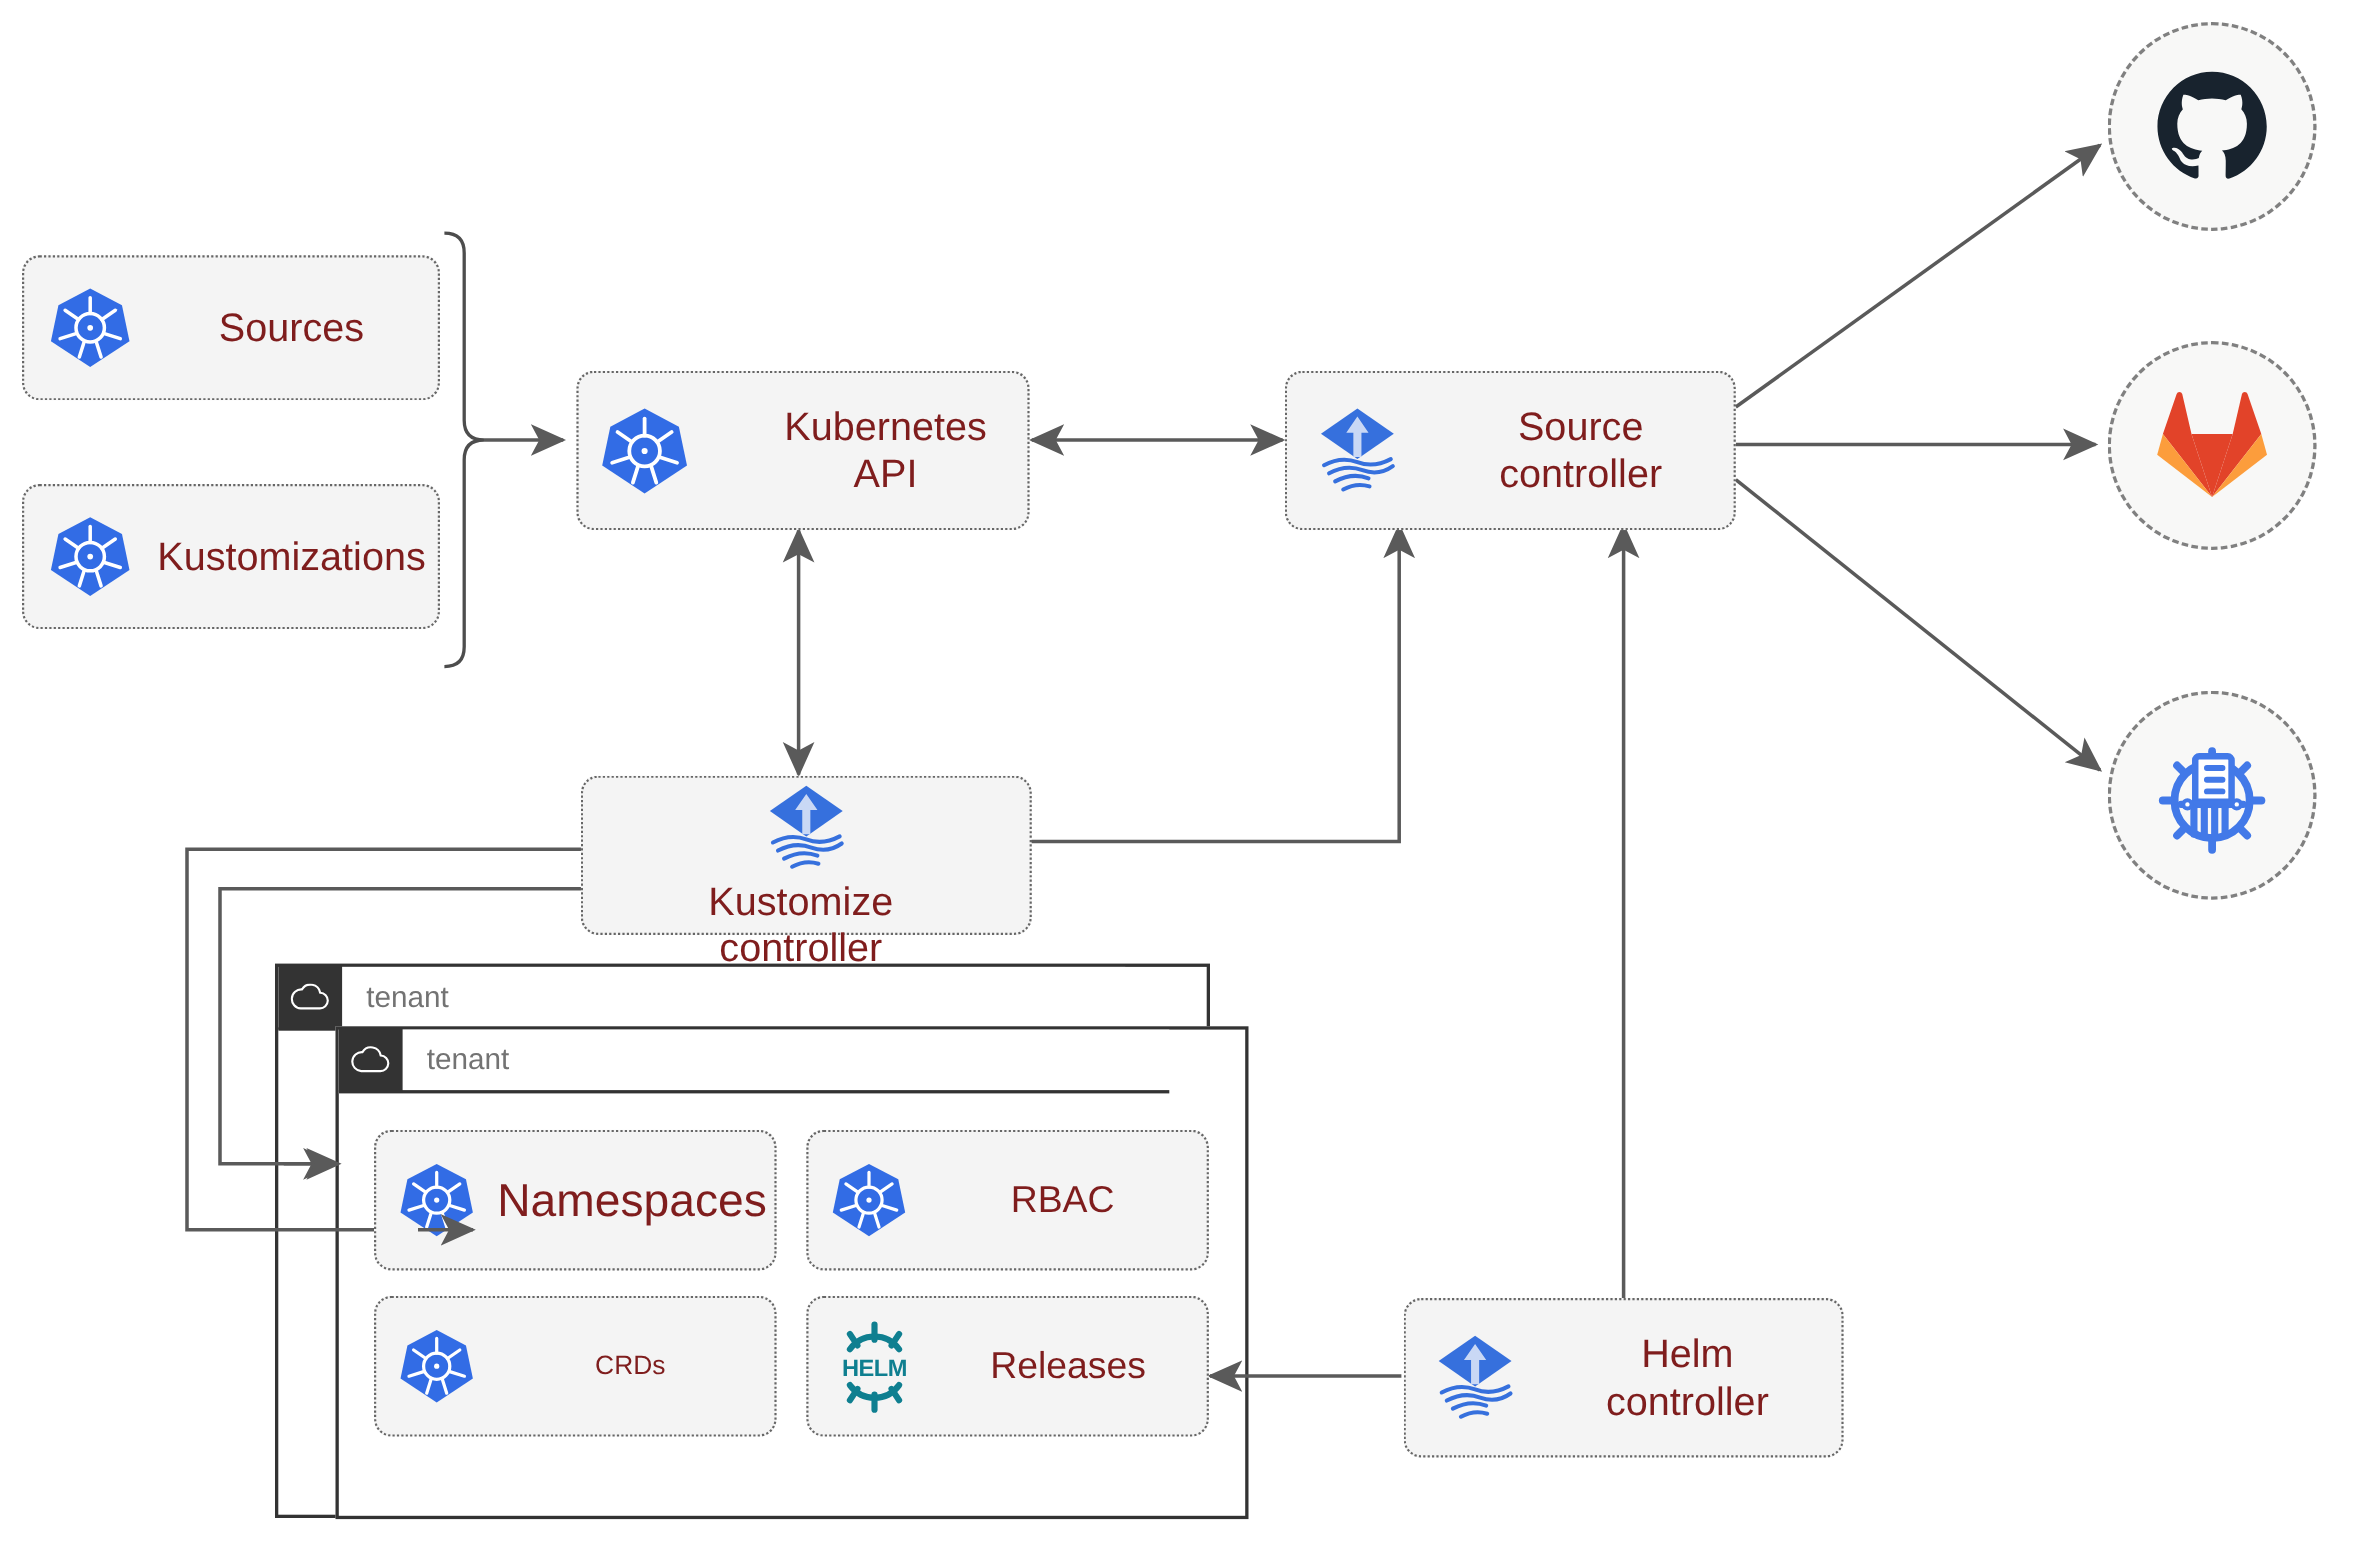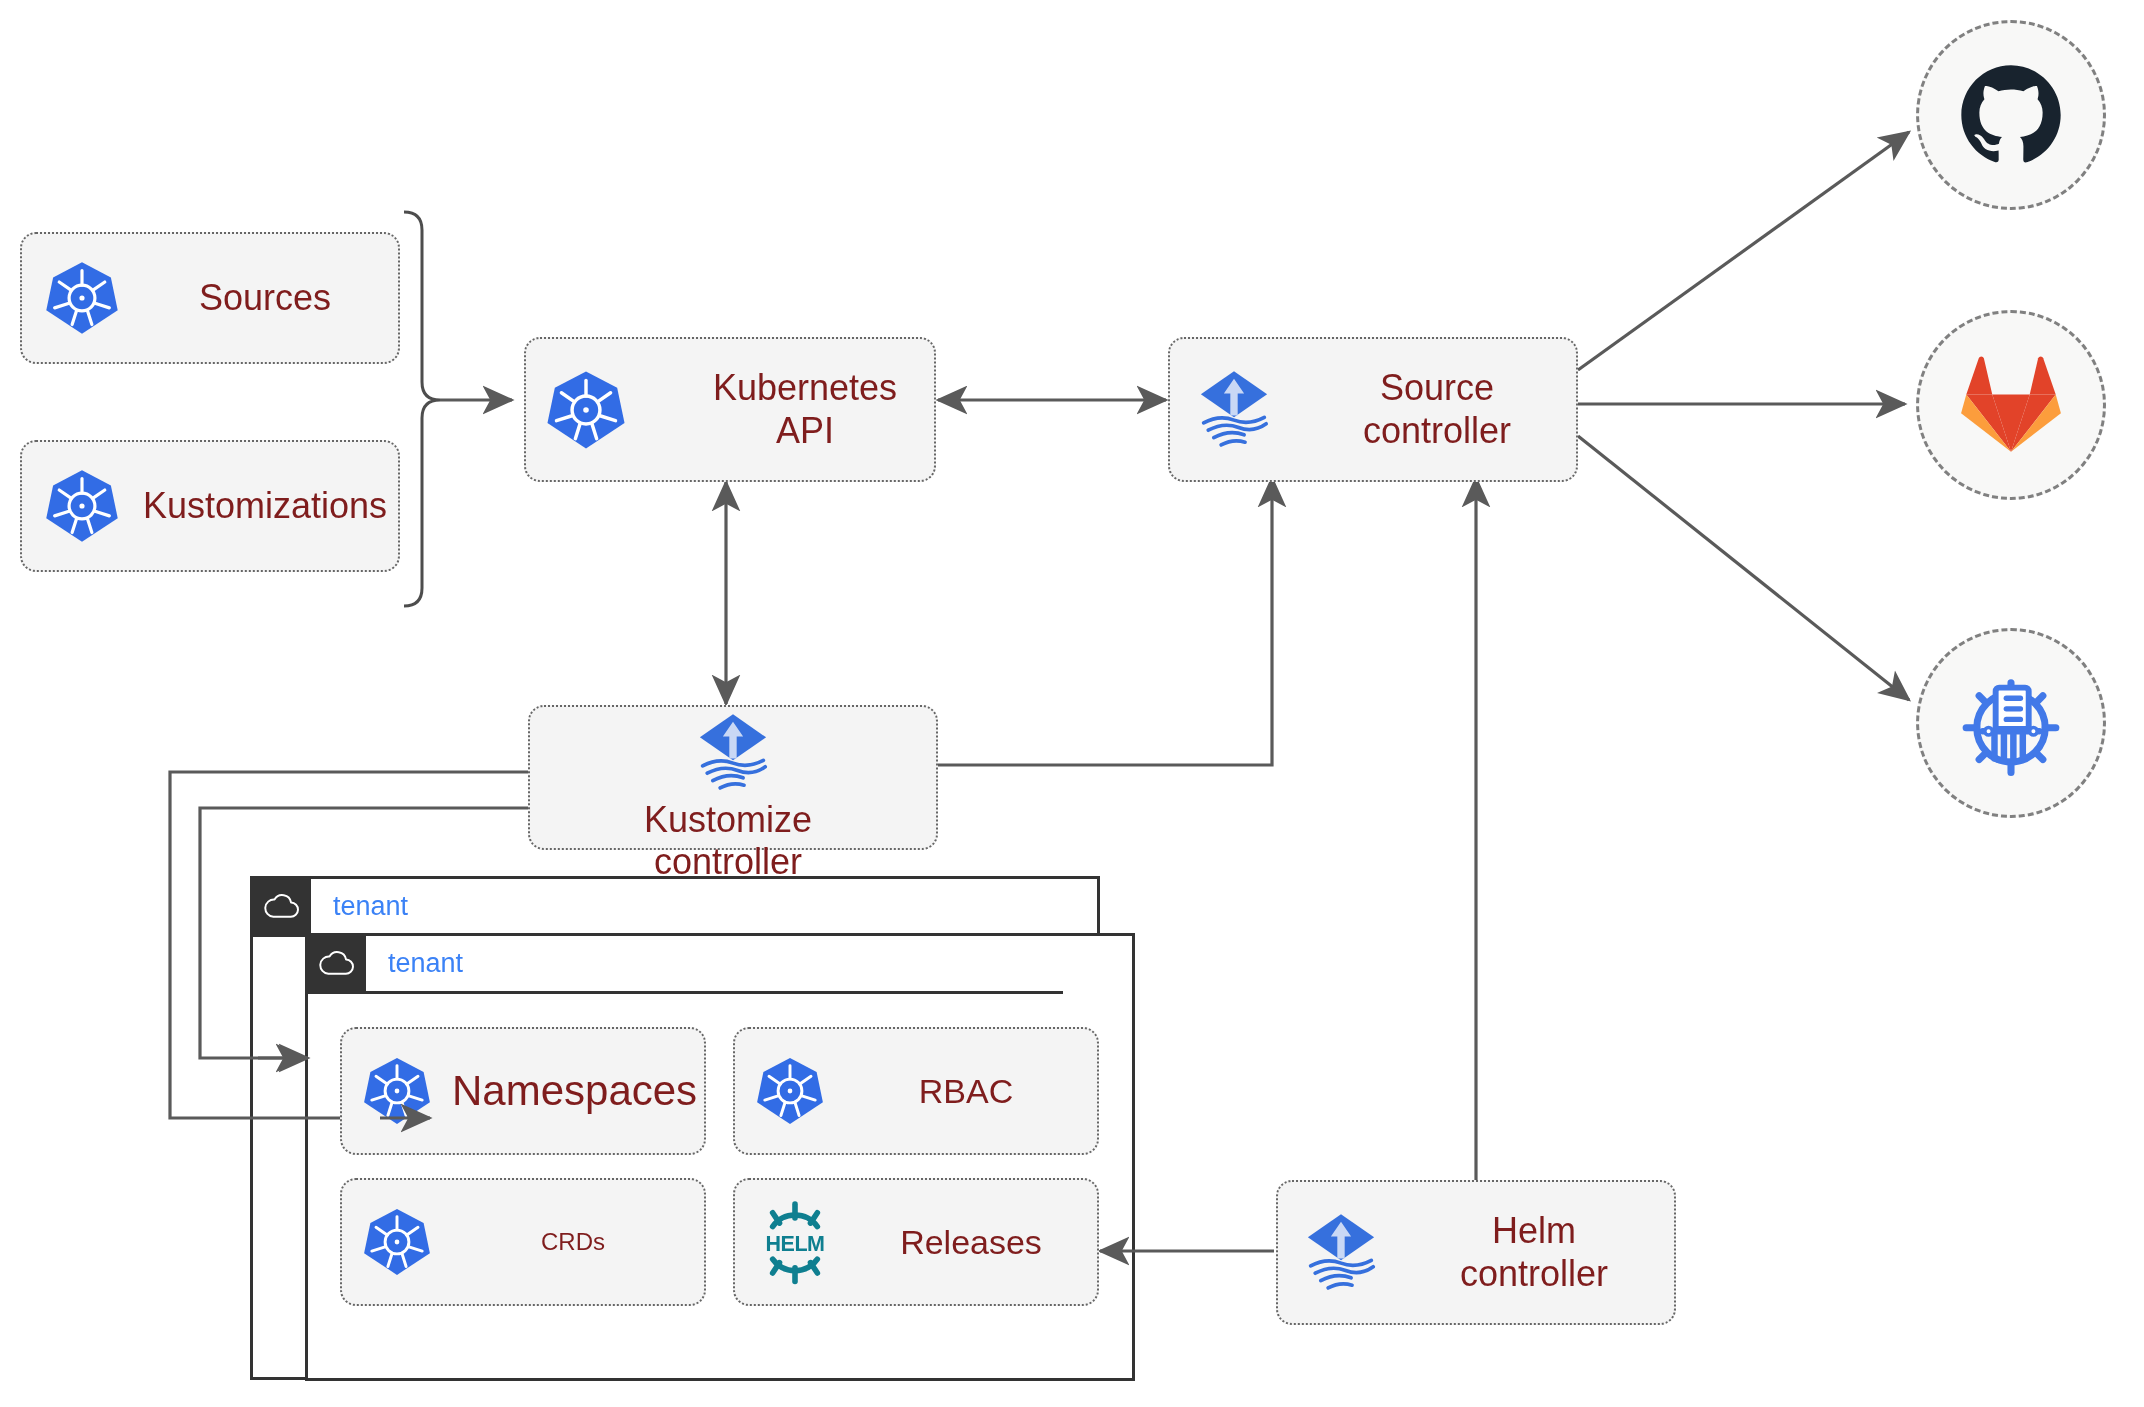--- a/index.html
+++ b/index.html
@@ -78,21 +78,21 @@
     width: 58px;
     height: 58px;
     background: #333333;
     display: flex;
     align-items: center;
     justify-content: center;
     flex: 0 0 auto;
   }
   .tenant-tab .tab-txt {
     font-size: 27px;
-    color: #3b82f6;
+    color: #737373;
     padding-left: 22px;
     white-space: nowrap;
   }
   
   svg.edges {
     position: absolute;
     top: 0;
     left: 0;
     width: 2144px;
     height: 1407px;

